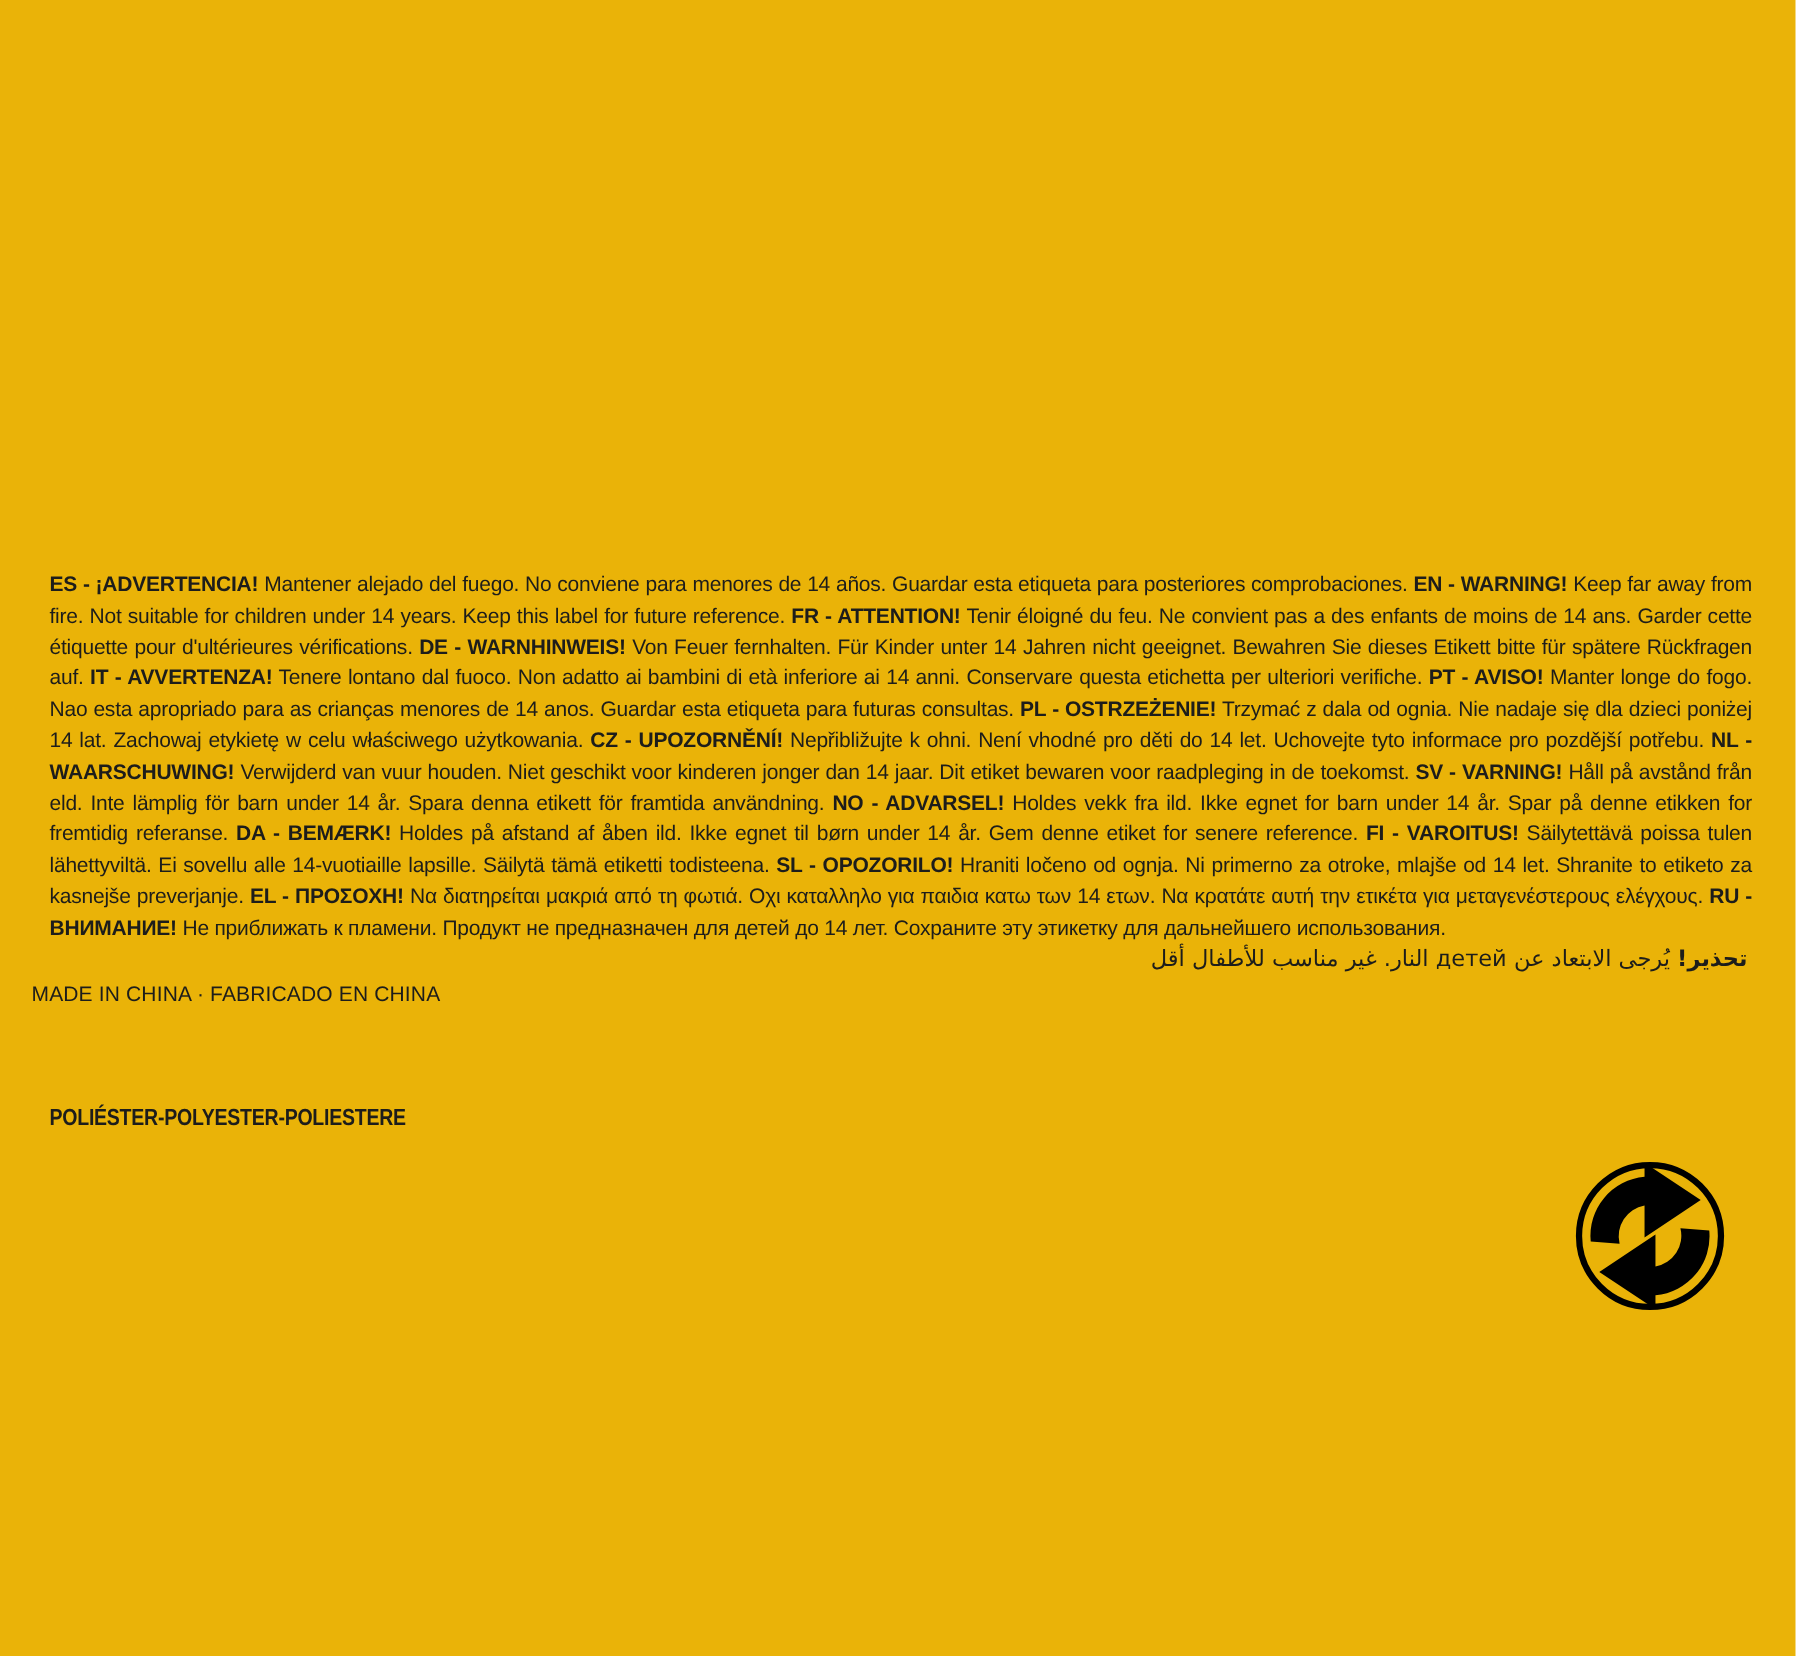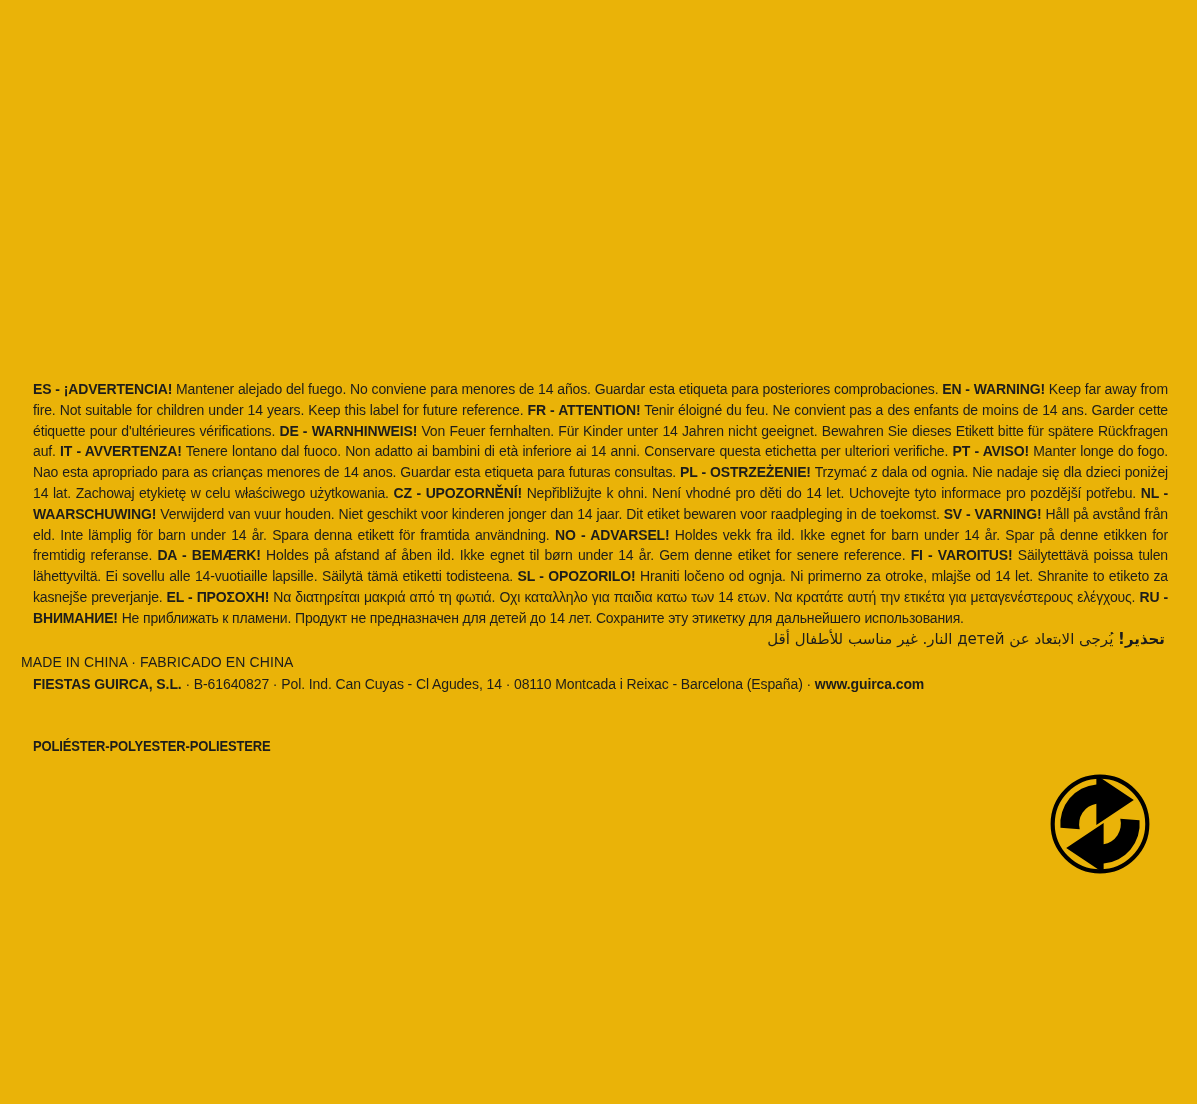--- a/index.html
+++ b/index.html
@@ -79,21 +79,20 @@
 <div class="sheet">
 
   <p class="warnings"><span class="b">ES - ¡ADVERTENCIA!</span><span> Mantener alejado del fuego. No conviene para menores de 14 años. Guardar esta etiqueta para posteriores comprobaciones. </span><span class="b">EN - WARNING!</span><span> Keep far away from fire. Not suitable for children under 14 years. Keep this label for future reference. </span><span class="b">FR - ATTENTION!</span><span> Tenir éloigné du feu. Ne convient pas a des enfants de moins de 14 ans. Garder cette étiquette pour d'ultérieures vérifications. </span><span class="b">DE - WARNHINWEIS!</span><span> Von Feuer fernhalten. Für Kinder unter 14 Jahren nicht geeignet. Bewahren Sie dieses Etikett bitte für spätere Rückfragen auf. </span><span class="b">IT - AVVERTENZA!</span><span> Tenere lontano dal fuoco. Non adatto ai bambini di età inferiore ai 14 anni. Conservare questa etichetta per ulteriori verifiche. </span><span class="b">PT - AVISO!</span><span> Manter longe do fogo. Nao esta apropriado para as crianças menores de 14 anos. Guardar esta etiqueta para futuras consultas. </span><span class="b">PL - OSTRZEŻENIE!</span><span> Trzymać z dala od ognia. Nie nadaje się dla dzieci poniżej 14 lat. Zachowaj etykietę w celu właściwego użytkowania. </span><span class="b">CZ - UPOZORNĚNÍ!</span><span> Nepřibližujte k ohni. Není vhodné pro děti do 14 let. Uchovejte tyto informace pro pozdější potřebu. </span><span class="b">NL - WAARSCHUWING!</span><span> Verwijderd van vuur houden. Niet geschikt voor kinderen jonger dan 14 jaar. Dit etiket bewaren voor raadpleging in de toekomst. </span><span class="b">SV - VARNING!</span><span> Håll på avstånd från eld. Inte lämplig för barn under 14 år. Spara denna etikett för framtida användning. </span><span class="b">NO - ADVARSEL!</span><span> Holdes vekk fra ild. Ikke egnet for barn under 14 år. Spar på denne etikken for fremtidig referanse. </span><span class="b">DA - BEMÆRK!</span><span> Holdes på afstand af åben ild. Ikke egnet til børn under 14 år. Gem denne etiket for senere reference. </span><span class="b">FI - VAROITUS!</span><span> Säilytettävä poissa tulen lähettyviltä. Ei sovellu alle 14-vuotiaille lapsille. Säilytä tämä etiketti todisteena. </span><span class="b">SL - OPOZORILO!</span><span> Hraniti ločeno od ognja. Ni primerno za otroke, mlajše od 14 let. Shranite to etiketo za kasnejše preverjanje. </span><span class="b">EL - ΠΡΟΣΟΧΗ!</span><span> Να διατηρείται μακριά από τη φωτιά. Οχι καταλληλο για παιδια κατω των 14 ετων. Να κρατάτε αυτή την ετικέτα για μεταγενέστερους ελέγχους. </span><span class="b">RU - ВНИМАНИЕ!</span><span> Не приближать к пламени. Продукт не предназначен для детей до 14 лет. Сохраните эту этикетку для дальнейшего использования.</span></p>
 
   <div class="arabic">
     <div><span class="b">تحذير!</span><span> يُرجى الابتعاد عن детей النار. غير مناسب للأطفال أقل</span></div>
   </div>
 
   <p class="origin">MADE IN CHINA · FABRICADO EN CHINA</p>
 
-  <p class="company"><span class="b">FIESTAS GUIRCA, S.L.</span><span> · B-61640827 · Pol. Ind. Can Cuyas - Cl Agudes, 14 · 08110 Montcada i Reixac - Barcelona (España) · </span><span class="b">www.guirca.com</span></p>
 
   <p class="material">POLIÉSTER-POLYESTER-POLIESTERE</p>
 
   <div class="greendot">
     <svg viewBox="0 0 200 200" xmlns="http://www.w3.org/2000/svg" aria-hidden="true">
       <circle cx="100" cy="100" r="91" fill="none" stroke="currentColor" stroke-width="8"></circle>
       <path d="M24 107 A76 76 0 0 1 93 24 L93 6 L165 54 L93 102 L93 61 A40 40 0 0 0 61 110 Z" fill="currentColor"></path>
       <path d="M24 107 A76 76 0 0 1 93 24 L93 6 L165 54 L93 102 L93 61 A40 40 0 0 0 61 110 Z" fill="currentColor" transform="rotate(180 100 100)"></path>
     </svg>
   </div>

